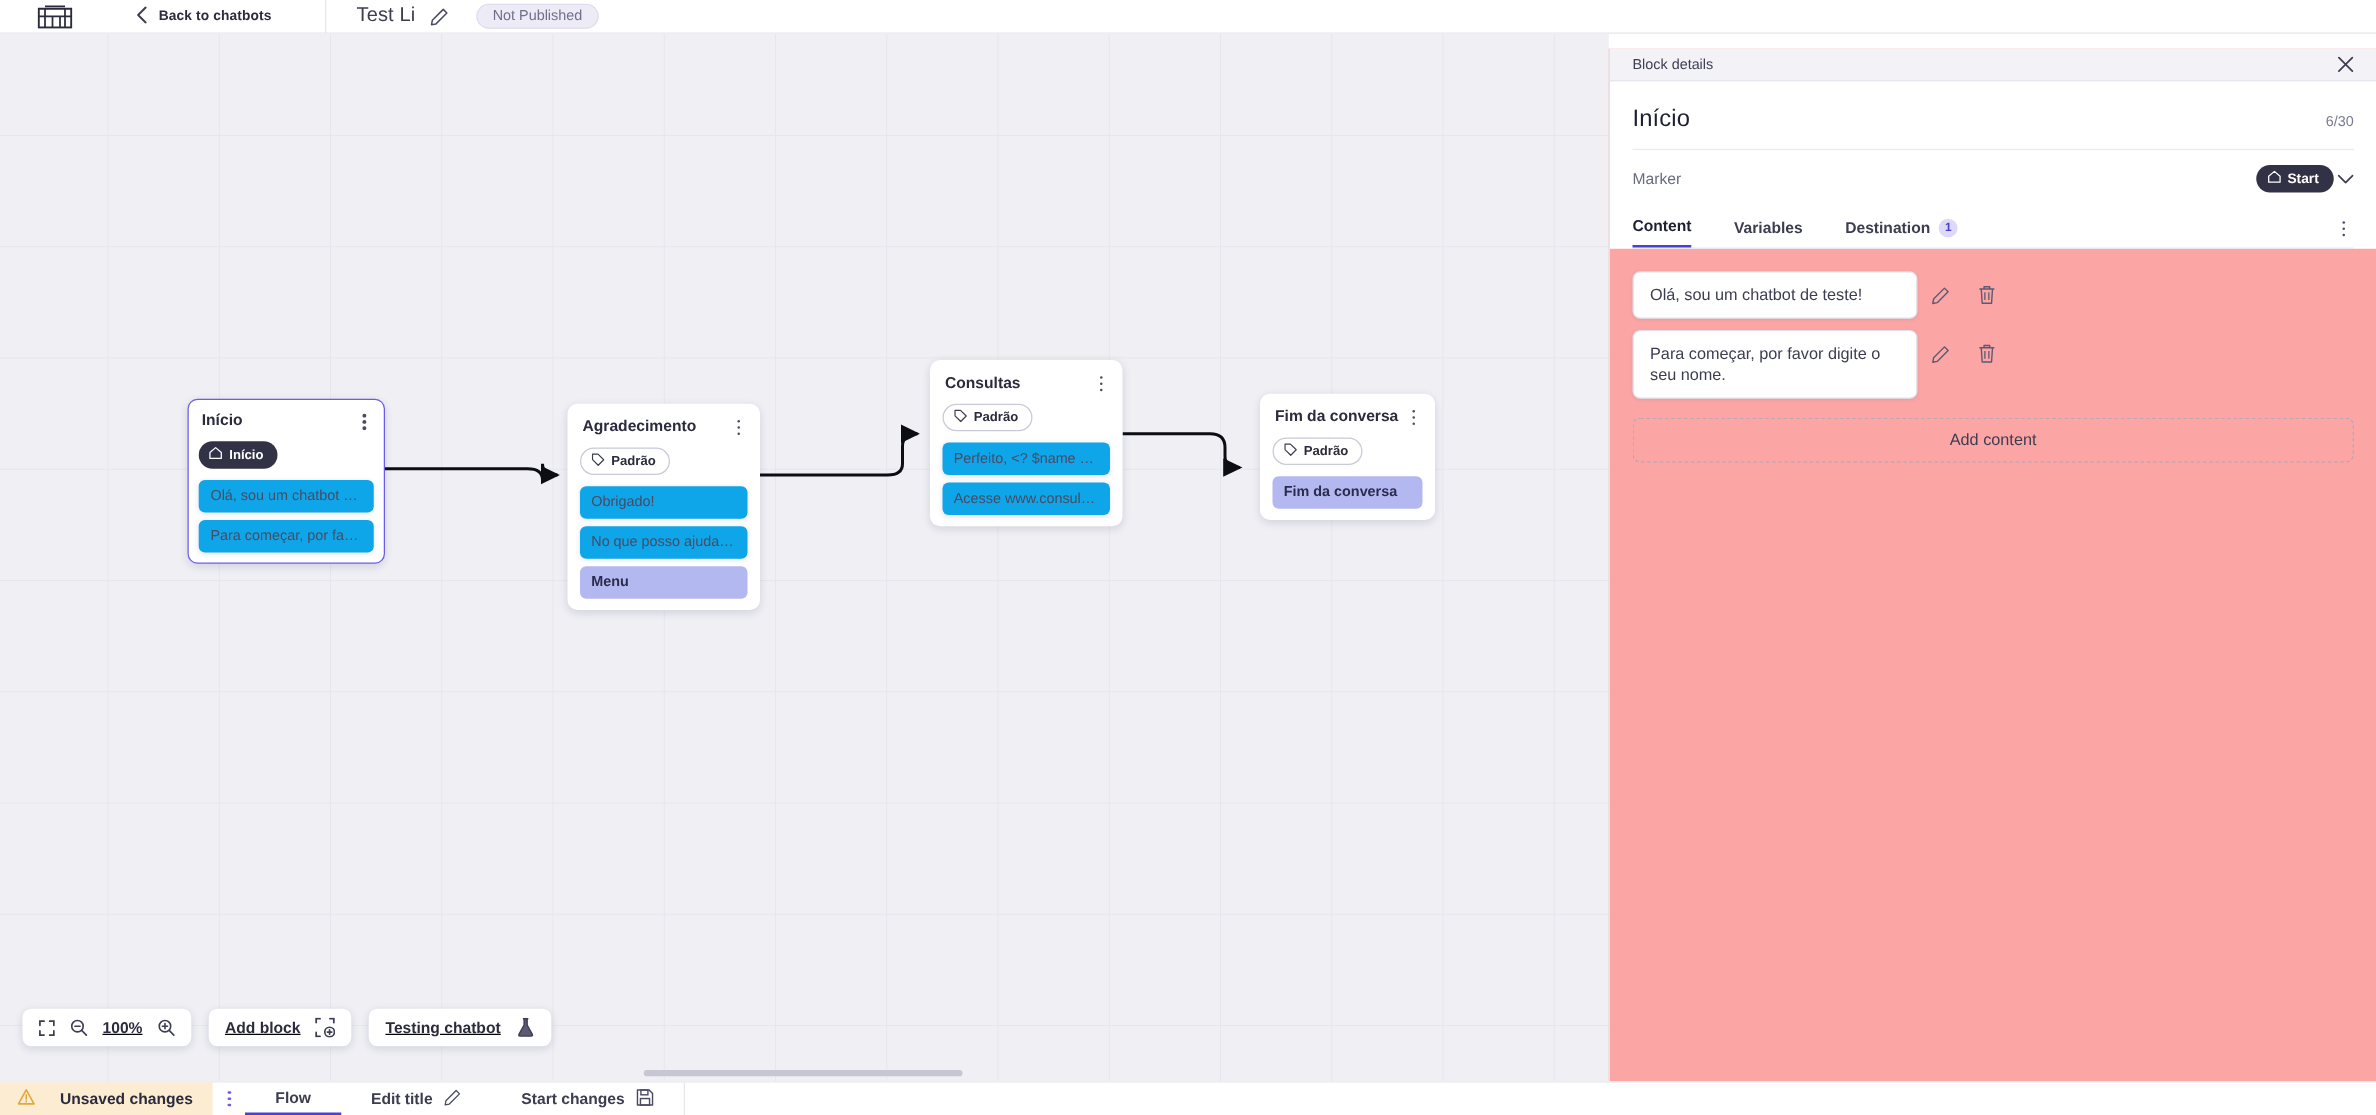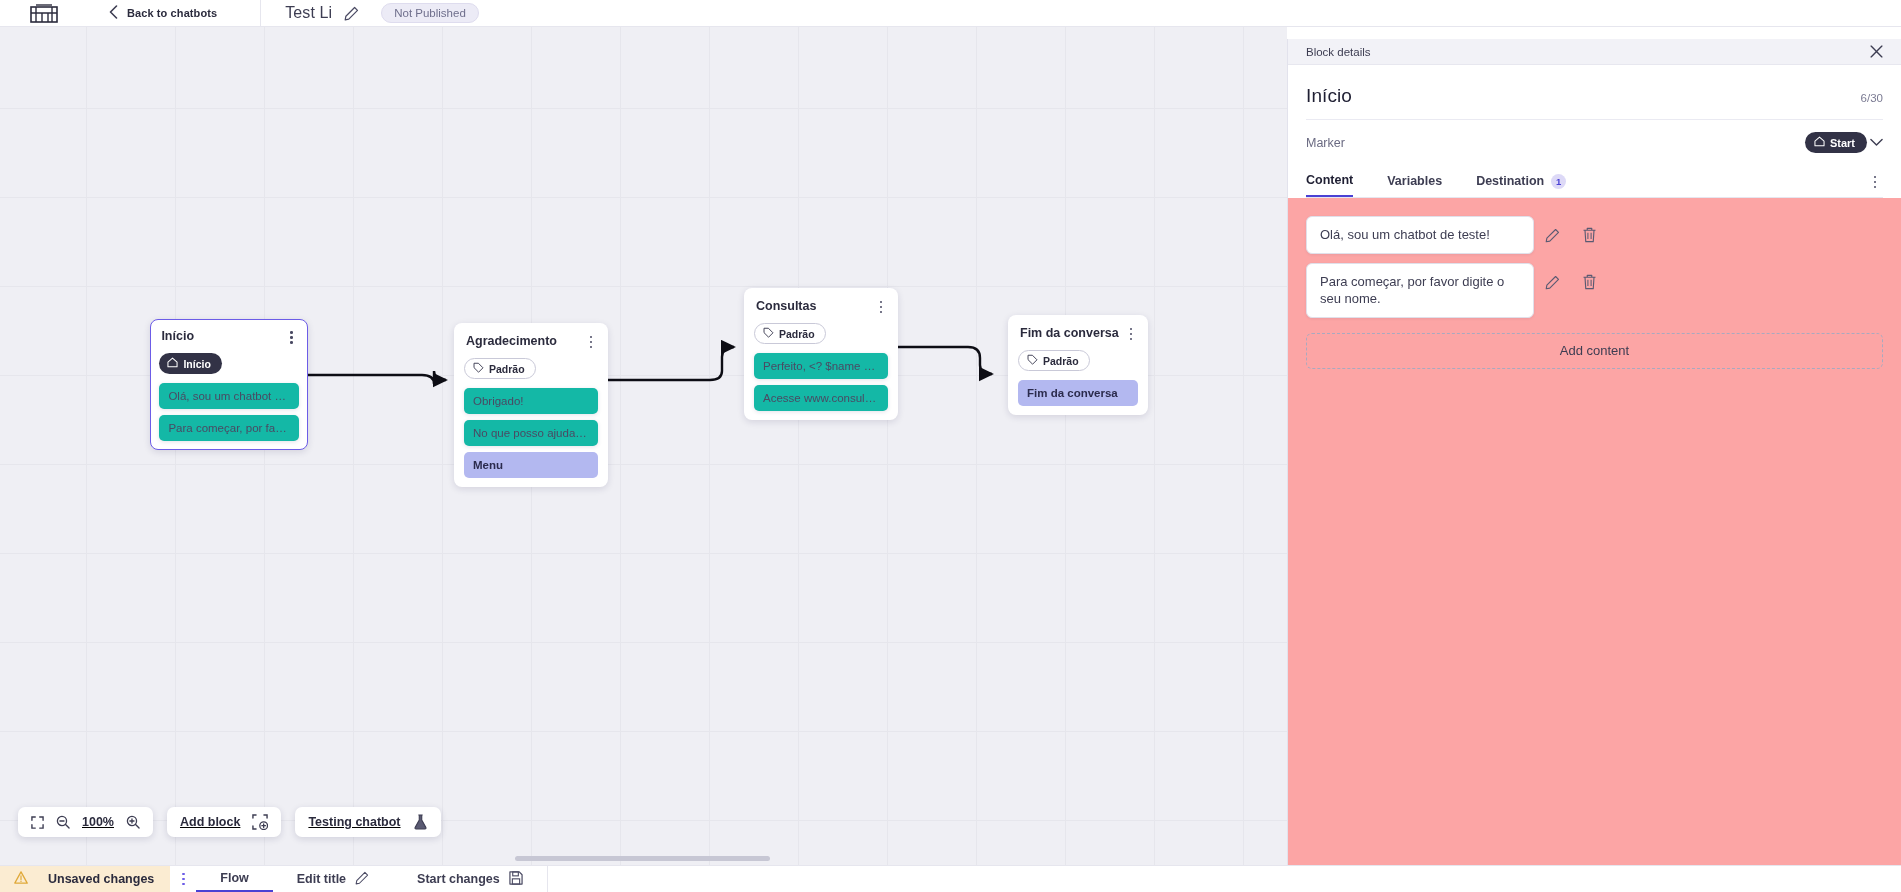--- a/index.html
+++ b/index.html
@@ -83,21 +83,21 @@
     background:#323246; color:#ffffff; border-radius:13px;
     padding: 4px 11px 4px 8px; font-size: 10.5px; font-weight:700;
   }
   .pill-default {
     margin-top: 8px; display:inline-flex; align-items:center; gap:5px;
     background:#ffffff; color:#2b2b3d; border:1px solid #c9c9d8; border-radius:13px;
     padding: 3px 10px 3px 8px; font-size: 10.5px; font-weight:700;
   }
   .node-rows { margin-top: 9px; display:flex; flex-direction:column; gap:6px; }
   .row-msg {
-    background:#14b8a6; border-radius:5px; box-shadow: 0 1px 4px rgba(30,25,80,.12);
+    background:#0ea5e9; border-radius:5px; box-shadow: 0 1px 4px rgba(30,25,80,.12);
     padding: 7px 9px; font-size: 11.5px; color:#4a4a63; white-space:nowrap;
     overflow:hidden; text-overflow:ellipsis;
   }
   .row-menu {
     background:#b3b8f0; border-radius:5px; padding: 7px 9px;
     font-size: 11.5px; color:#2b2b4d; font-weight:700;
   }
 
   
   .float-tools { position:absolute; left: 18px; bottom: 28px; display:flex; gap:14px;text-decoration:underline; }

